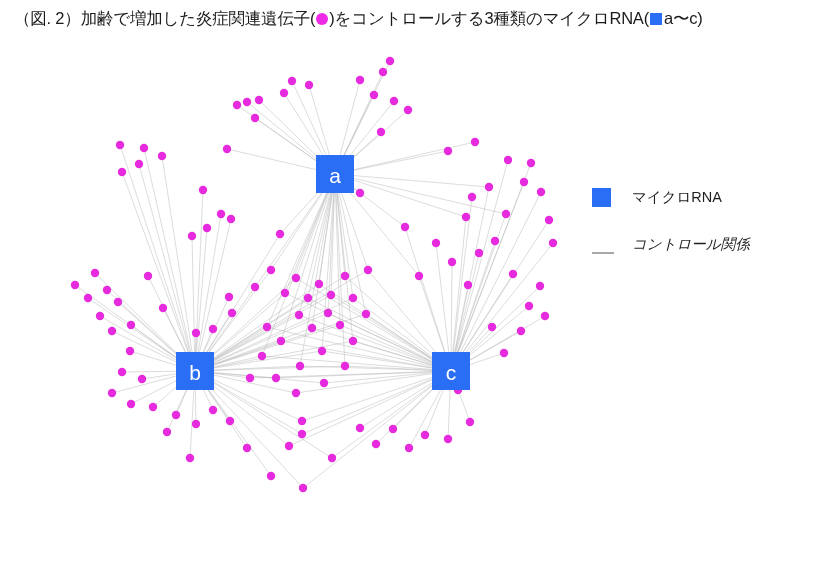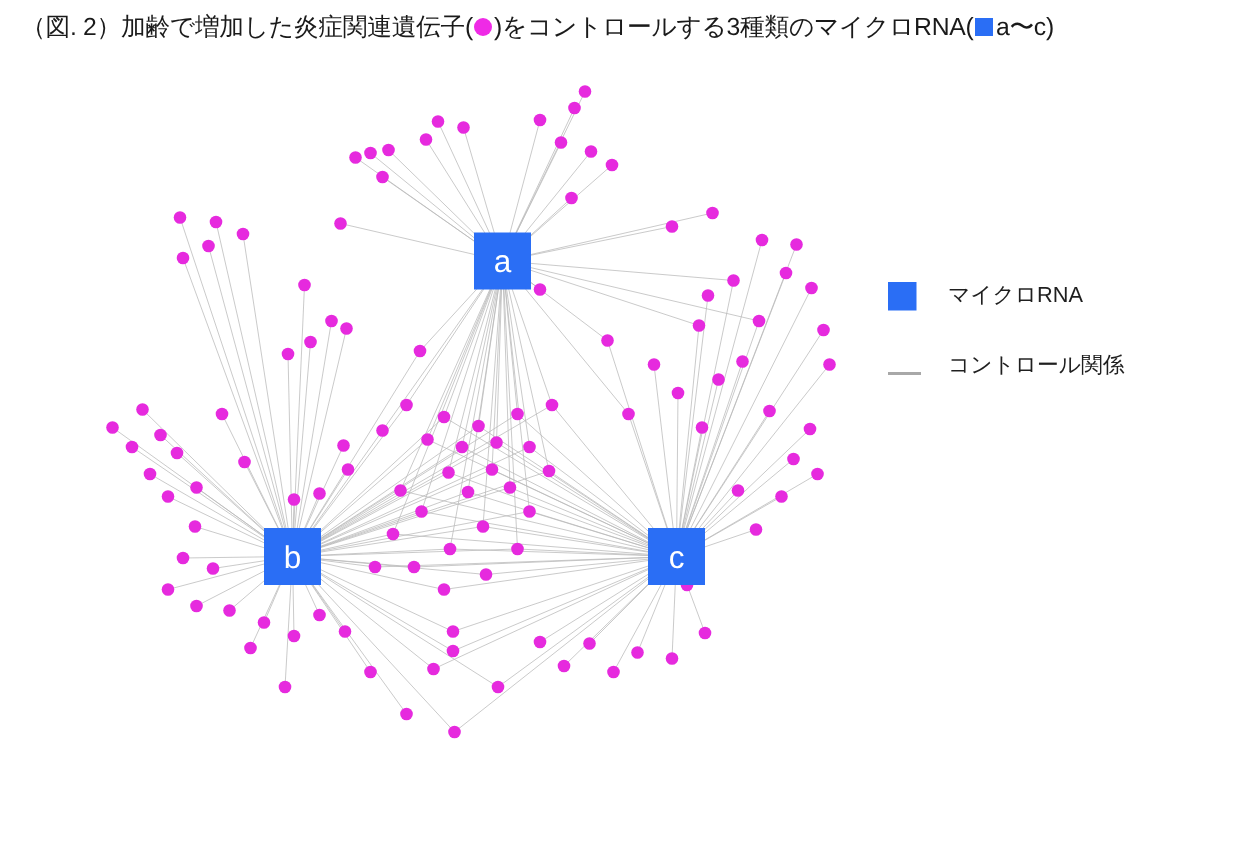--- a/index.html
+++ b/index.html
@@ -24,22 +24,22 @@
   #graph{position:absolute;left:0;top:38px;width:580px;height:500px;}
   #graph svg{display:block;width:580px;height:500px;}
   .edge{stroke:#b9b9b9;stroke-width:0.6;fill:none;opacity:.85;}
   .gene{fill:#e62ade;}
   .hub-box{fill:#2a6ef5;}
   .hub-label{
     fill:#ffffff;font-family:"Liberation Sans","DejaVu Sans",sans-serif;
     font-size:21px;text-anchor:middle;dominant-baseline:central;
   }
   #legend{position:absolute;left:592px;top:186px;width:240px;}
-  .legend-row{display:flex;align-items:center;margin-bottom:27px;}
-  .legend-row:last-child{margin-bottom:14px;}
+  .legend-row{display:flex;align-items:flex-end;margin-bottom:27px;}
+  .legend-row:last-child{margin-bottom:14px;font-style:italic;}
   .legend-mark{width:40px;flex:0 0 40px;display:flex;align-items:center;
     justify-content:flex-start;padding-top:2px;}
   .sw-square{width:19px;height:19px;background:#2a6ef5;display:block;}
   .sw-circle{width:16px;height:16px;border-radius:50%;background:#ea2ae2;display:block;margin-left:1px;}
   .sw-line{width:22px;height:2px;background:#a8a8a8;display:block;margin-left:0px;margin-top:8px;}
   .legend-text{font-size:14.5px;line-height:20px;color:#1f1f1f;white-space:pre-line;padding-top:1px;}
   .legend-row.line-row .legend-text{padding-top:0;}
 </style>
 </head>
 <body>

